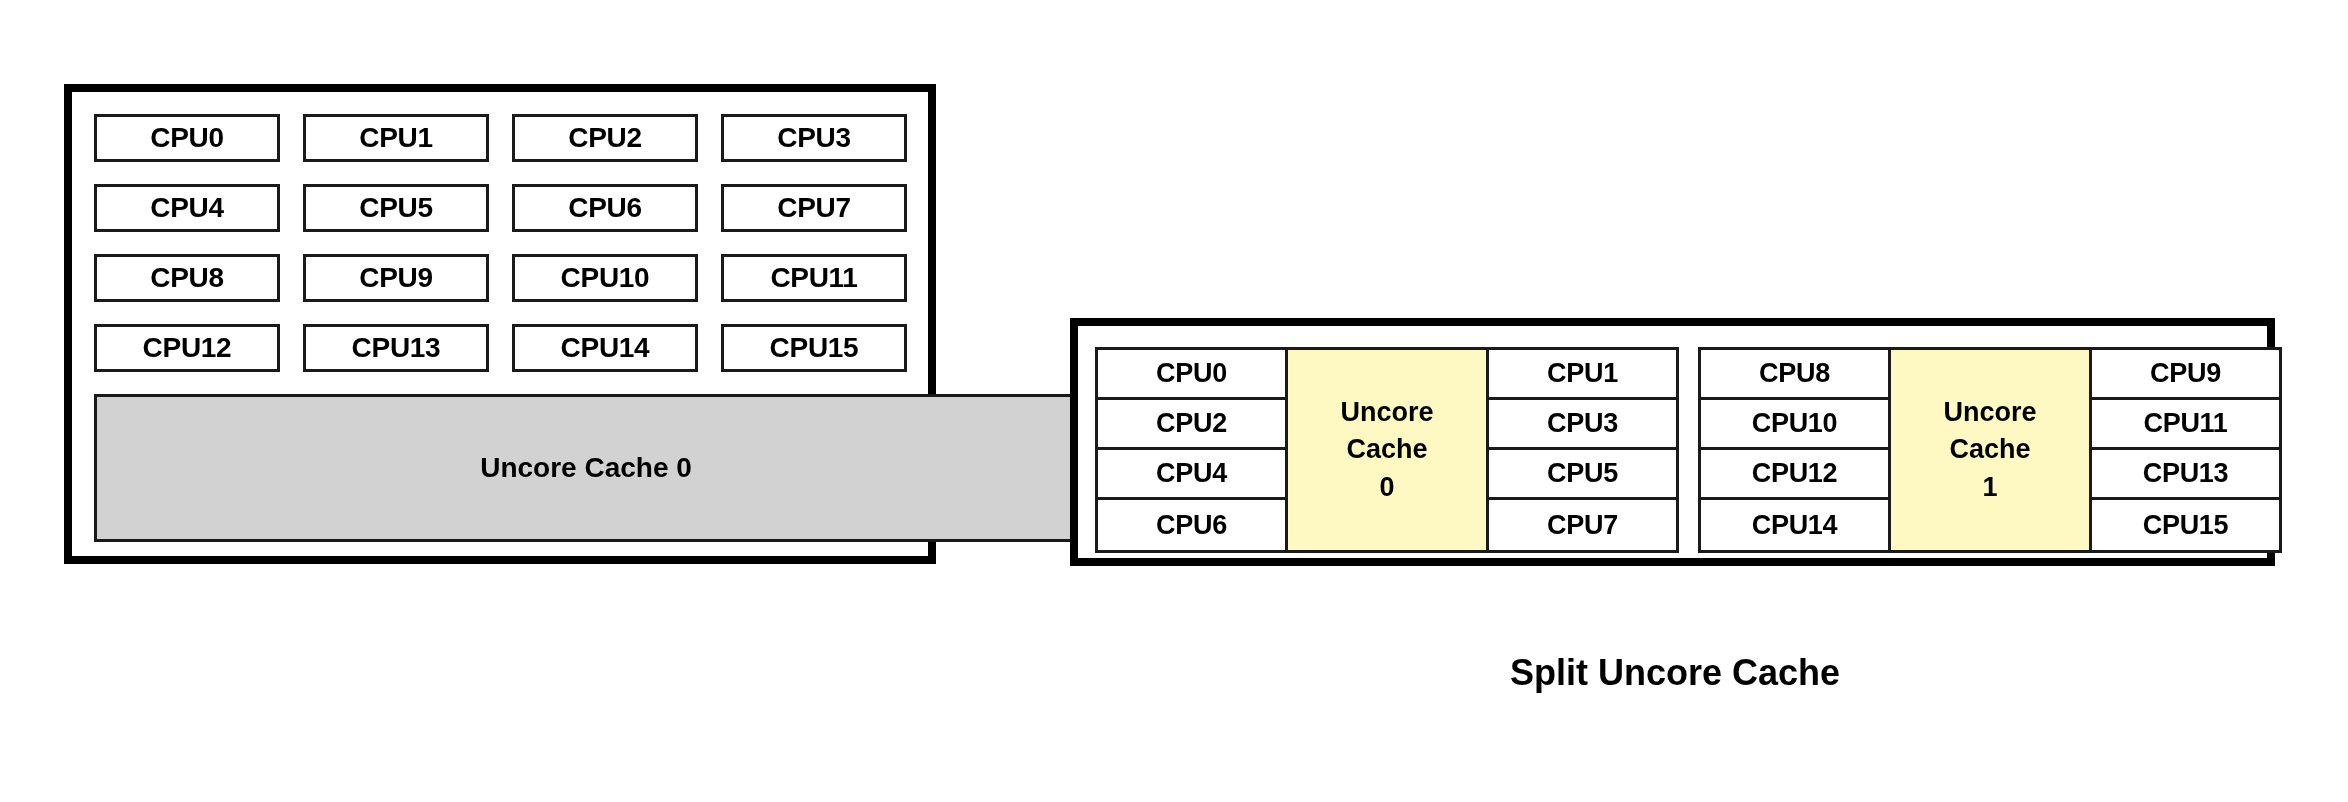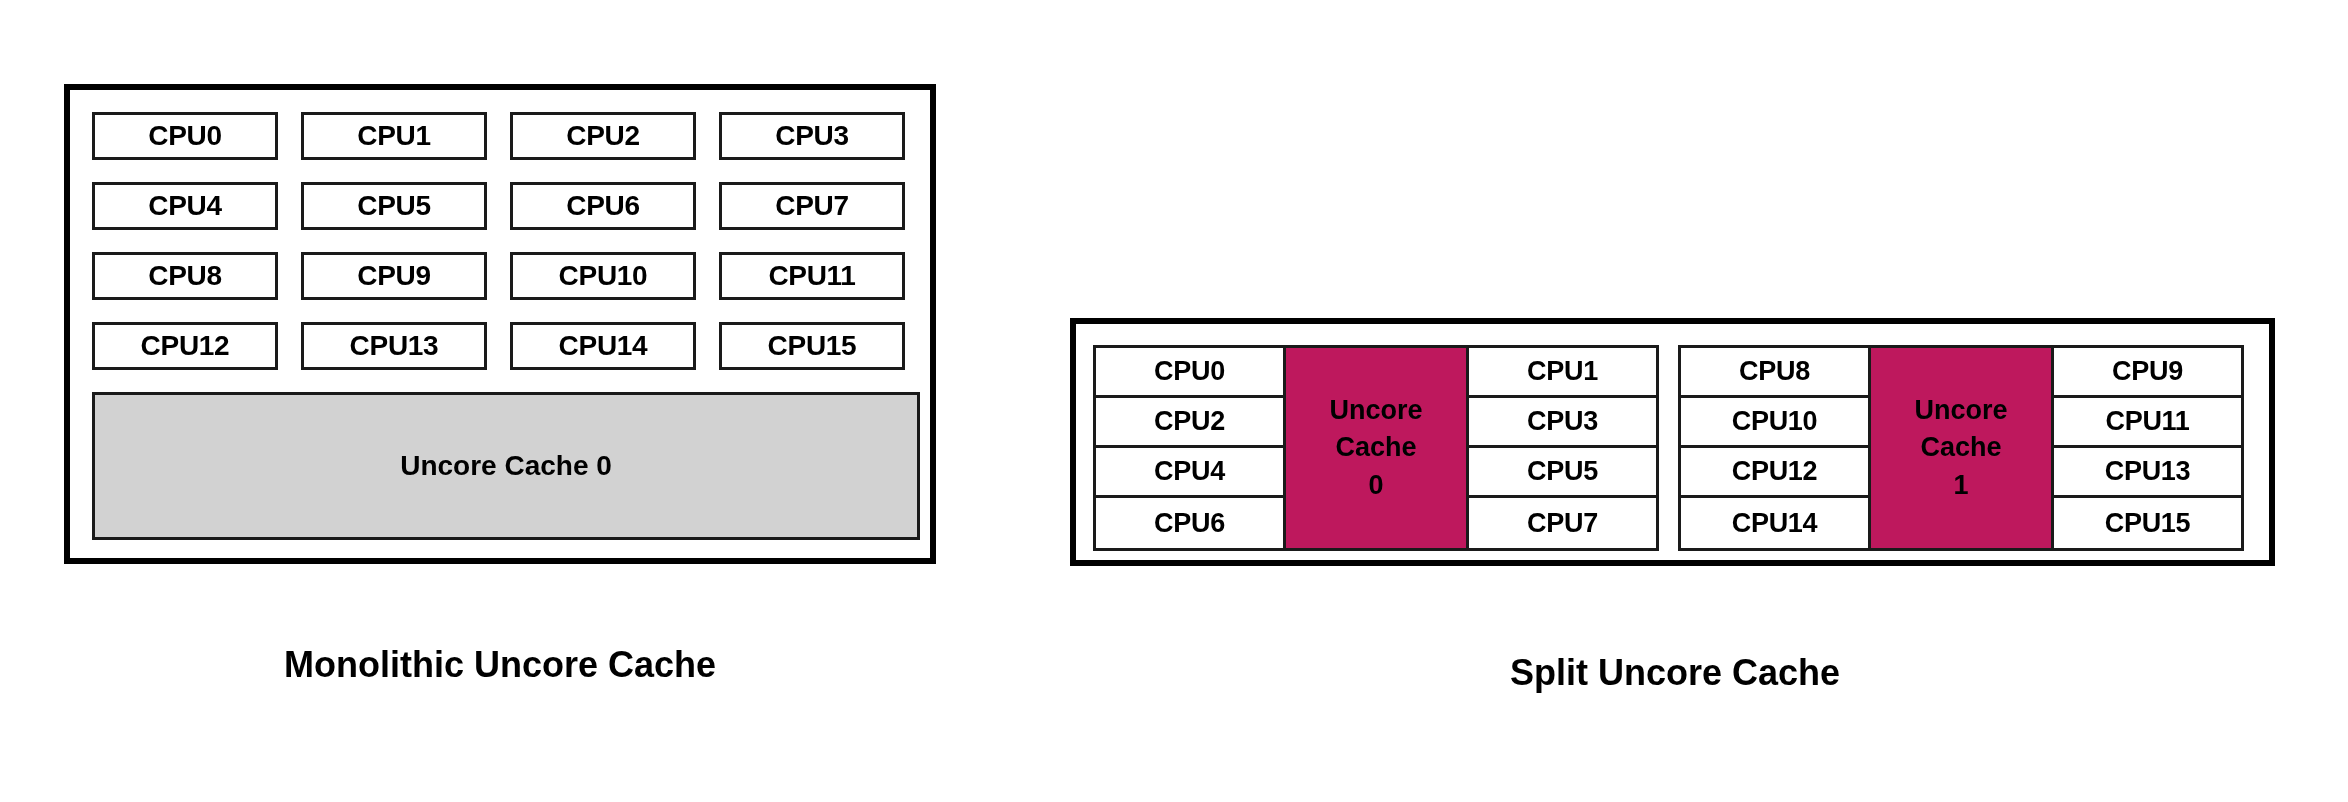--- a/index.html
+++ b/index.html
@@ -19,21 +19,21 @@
     position: absolute;
     top: 0; left: 0;
     width: 2348px;
     height: 802px;
   }
 
   
   .chassis {
     position: absolute;
     background: #ffffff;
-    border: 6px solid #000000;
+    border: 8px solid #000000;
     box-sizing: border-box;
   }
 
   
   #monolithic-diagram {
     left: 64px;
     top: 84px;
     width: 872px;
     height: 480px;
   }
@@ -62,21 +62,21 @@
     font-weight: bold;
     font-size: 28px;
     color: #000000;
     letter-spacing: -0.3px;
   }
 
   #monolithic-cache {
     position: absolute;
     left: 22px;
     top: 302px;
-    width: 828px;
+    width: 984px;
     height: 148px;
     box-sizing: border-box;
     border: 3px solid #1a1a1a;
     background: #d2d2d2;
     display: flex;
     align-items: center;
     justify-content: center;
     font-weight: bold;
     font-size: 28px;
     color: #000000;
@@ -120,22 +120,22 @@
     border-bottom: 0;
   }
   .cluster-col.left-col .cpu-box {
     border-right: 3px solid #1a1a1a;
   }
   .cluster-col.right-col .cpu-box {
     border-left: 3px solid #1a1a1a;
   }
 
   .cluster-cache {
-    width: 180px;
-    background: #be185d;
+    width: 198px;
+    background: #fef9c3;
     display: flex;
     flex-direction: column;
     align-items: center;
     justify-content: center;
     font-weight: bold;
     font-size: 27px;
     color: #000000;
     line-height: 1.38;
     text-align: center;
   }
@@ -183,21 +183,20 @@
       <div class="cpu-box">CPU11</div>
       <div class="cpu-box">CPU12</div>
       <div class="cpu-box">CPU13</div>
       <div class="cpu-box">CPU14</div>
       <div class="cpu-box">CPU15</div>
     </div>
 
     <div id="monolithic-cache">Uncore Cache 0</div>
   </div>
 
-  <div class="caption" id="caption-monolithic">Monolithic Uncore Cache</div>
 
   <div class="chassis" id="split-diagram">
 
     <div class="split-inner">
 
       <div class="cluster">
         <div class="cluster-col left-col">
           <div class="cpu-box">CPU0</div>
           <div class="cpu-box">CPU2</div>
           <div class="cpu-box">CPU4</div>

